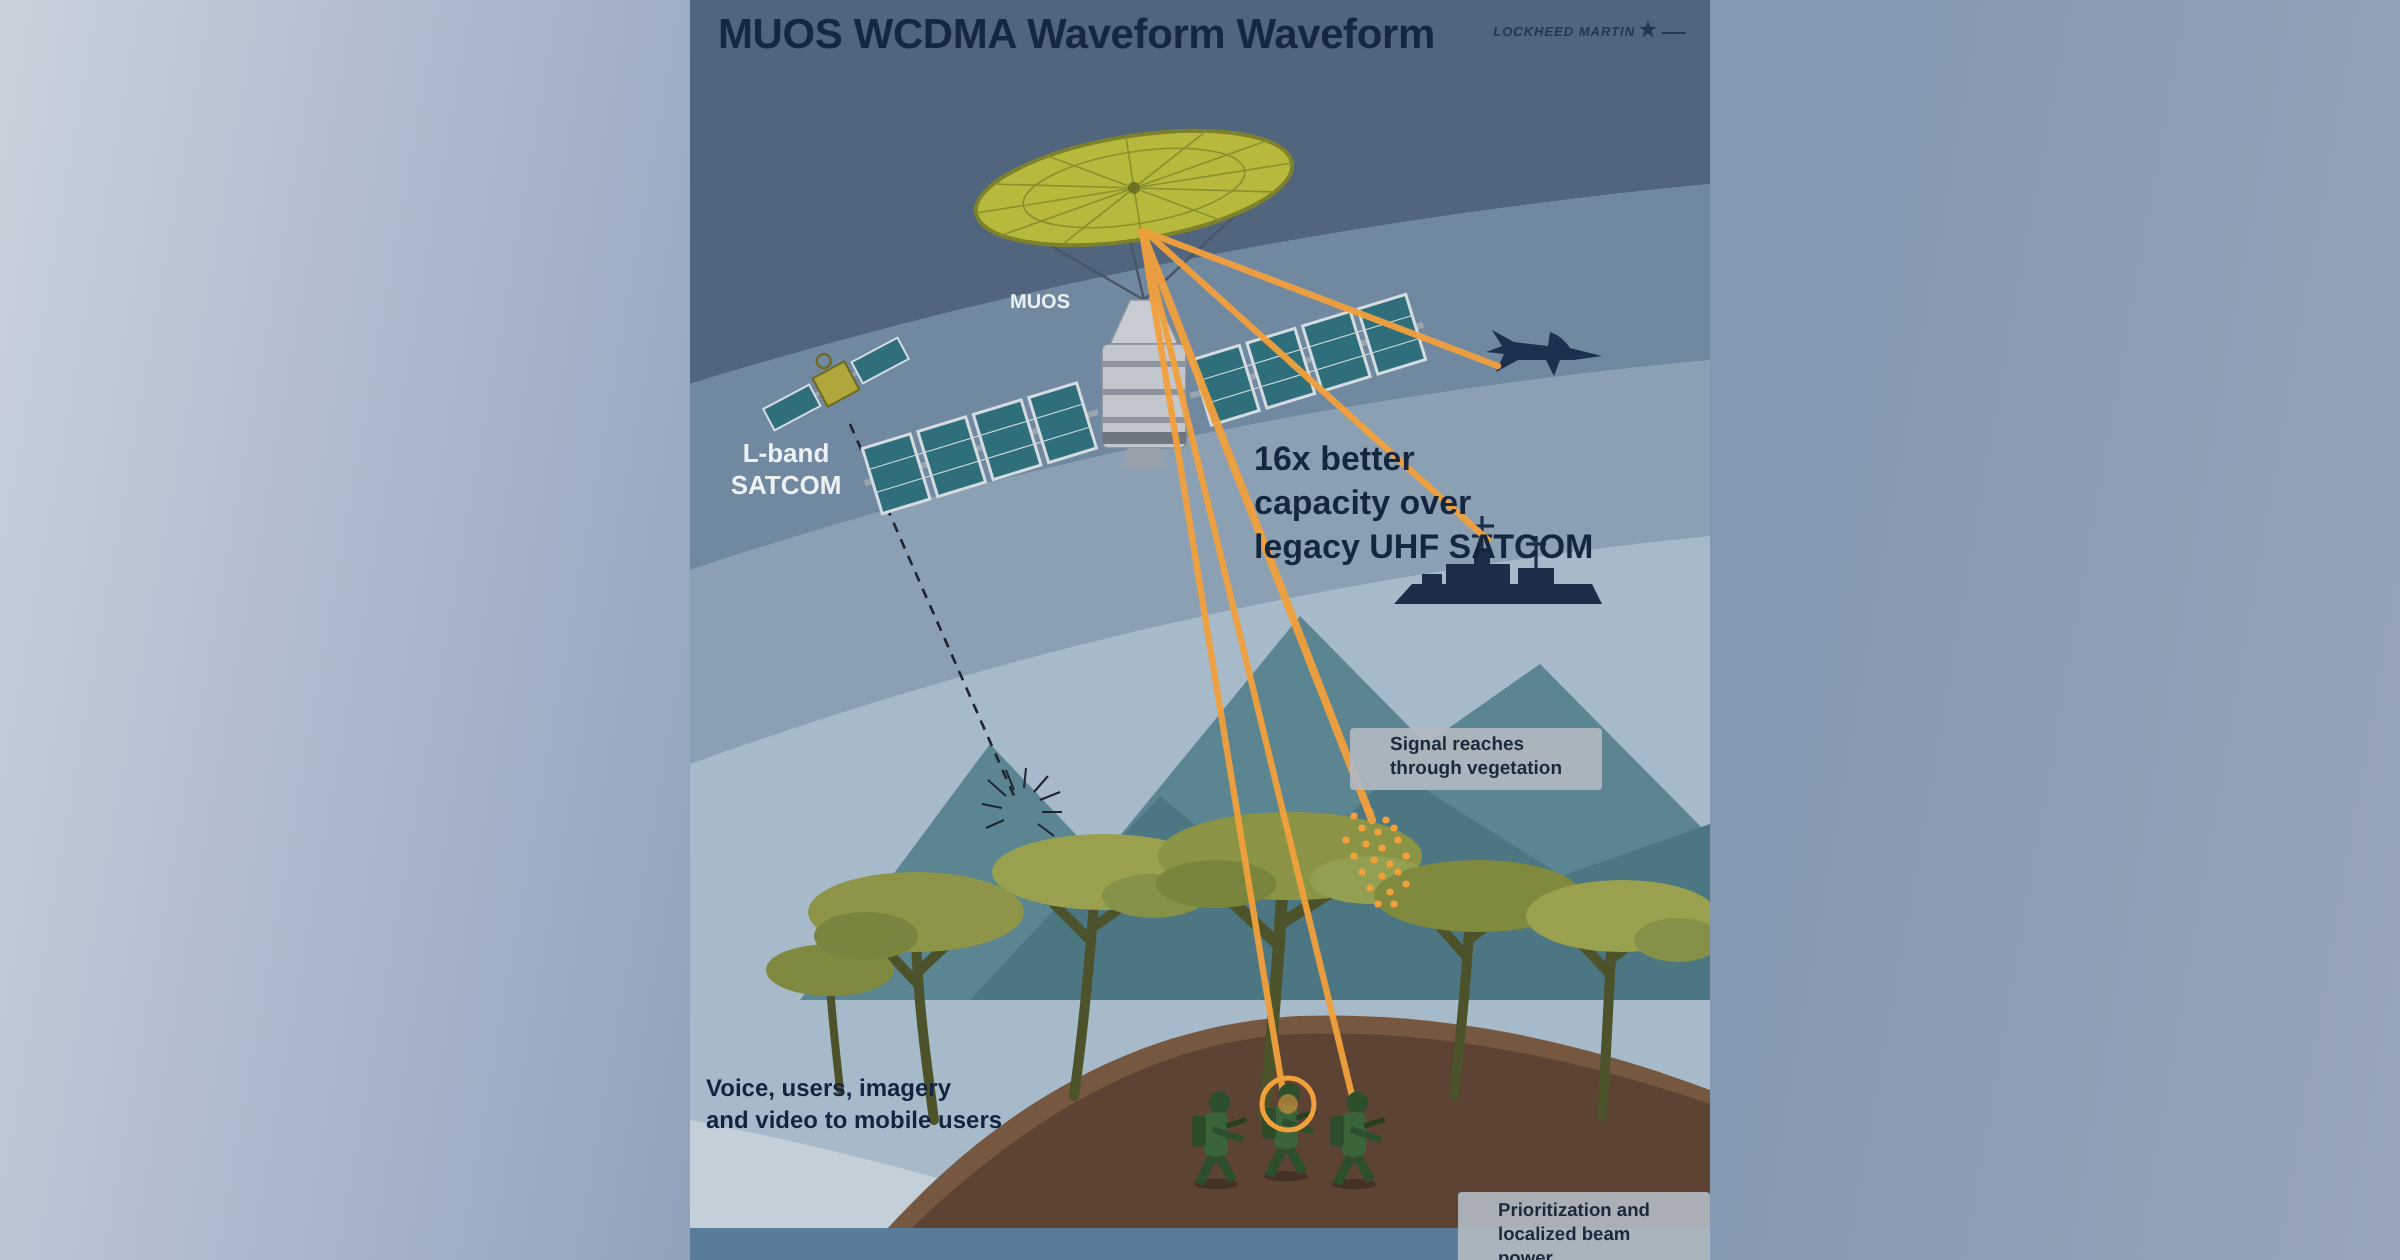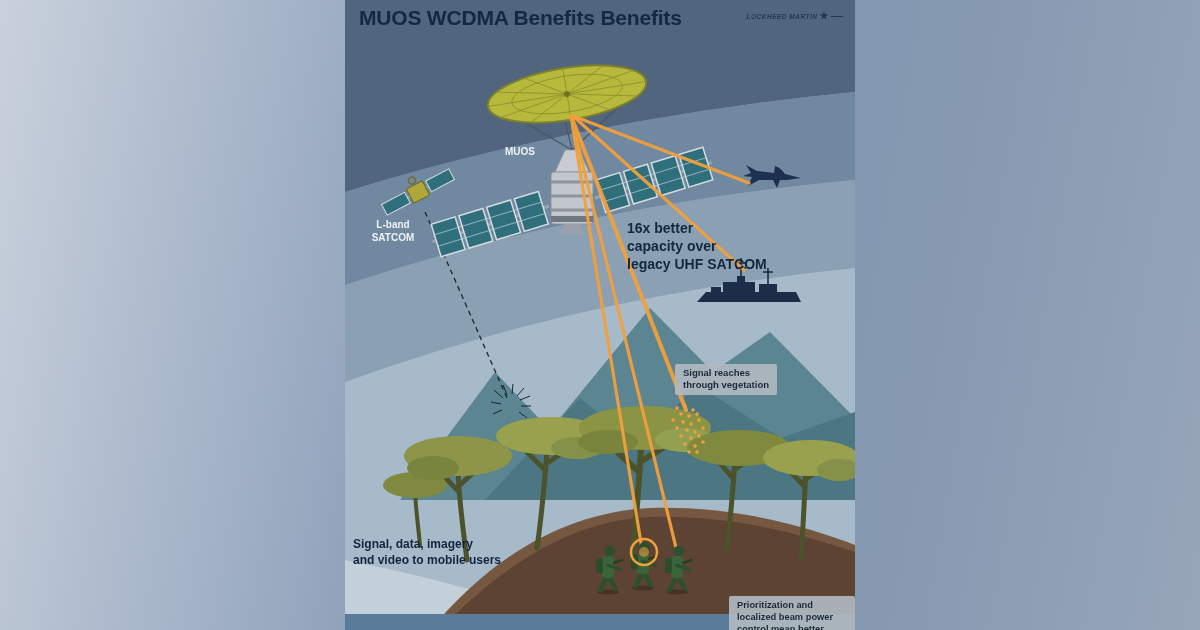--- a/index.html
+++ b/index.html
@@ -12,23 +12,23 @@
   .panel{position:absolute;left:345px;top:0;width:510px;height:630px;overflow:hidden;}
   .scene{position:absolute;left:0;top:0;width:510px;height:630px;}
   .title{position:absolute;left:14px;top:6px;width:380px;
     font-weight:bold;font-size:21px;letter-spacing:-0.2px;color:#152743;}
   .logo{position:absolute;right:12px;top:11px;display:flex;align-items:center;gap:2px;
     color:#26374F;font-style:italic;font-weight:bold;font-size:6.5px;letter-spacing:.5px;}
   .logo .star{font-size:10px;font-style:normal;line-height:1;}
   .logo::after{content:"";display:block;width:12px;height:1px;background:#26374F;}
   .lbl{position:absolute;font-weight:bold;white-space:pre-line;}
   .lbl-muos{left:160px;top:146px;font-size:10px;color:#EDF1F4;}
-  .lbl-lband{left:18px;top:219px;width:60px;text-align:center;font-size:10px;line-height:1.25;color:#EDF1F4;}
-  .lbl-capacity{left:282px;top:219px;font-size:14px;line-height:1.3;color:#15263F;}
-  .chip{background:rgba(177,184,192,0.92);padding:3px 8px;border-radius:2px;color:#1A2A3C;line-height:1.3;}
+  .lbl-lband{left:18px;top:219px;width:60px;text-align:center;font-size:13px;line-height:1.25;color:#EDF1F4;}
+  .lbl-capacity{left:282px;top:219px;font-size:17px;line-height:1.3;color:#15263F;}
+  .chip{background:rgba(177,184,192,0.92);padding:3px 20px;border-radius:2px;color:#1A2A3C;line-height:1.3;}
   .chip-vegetation{left:330px;top:364px;font-size:9.5px;}
   .lbl-mobile{left:8px;top:536px;font-size:12px;line-height:1.35;color:#13243E;}
   .chip-prioritization{left:384px;top:596px;font-size:9.3px;max-width:120px;}
 </style>
 </head>
 <body>
 
 <div class="stage">
   <div class="panel">
 
@@ -222,35 +222,35 @@
         <use href="#soldier" transform="translate(263,592) scale(1.7)"></use>
         <use href="#soldier" transform="translate(298,588) scale(1.7)"></use>
         <use href="#soldier" transform="translate(332,592) scale(1.7)"></use>
         <circle cx="299" cy="552" r="13" fill="none" stroke="#F2A03C" stroke-width="2.5"></circle>
         <circle cx="299" cy="552" r="5" fill="#F2A03C" opacity="0.55"></circle>
       </g>
 
       <rect x="0" y="614" width="510" height="16" fill="#5A7C9B"></rect>
     </svg>
 
-    <div class="title">MUOS WCDMA Benefits Benefits</div>
+    <div class="title">MUOS WCDMA Waveform Waveform</div>
 
     <div class="logo">
       <span>LOCKHEED MARTIN</span>
       <span class="star">★</span>
     </div>
 
     <div class="lbl lbl-muos">MUOS</div>
     <div class="lbl lbl-lband">L-band
 SATCOM</div>
     <div class="lbl lbl-capacity">16x better
 capacity over
 legacy UHF SATCOM</div>
     <div class="lbl chip chip-vegetation">Signal reaches
 through vegetation</div>
-    <div class="lbl lbl-mobile">Signal, data, imagery
+    <div class="lbl lbl-mobile">Voice, users, imagery
 and video to mobile users</div>
     <div class="lbl chip chip-prioritization">Prioritization and
 localized beam power
 control mean better signals</div>
 
   </div>
 </div>
 
 </body></html>

